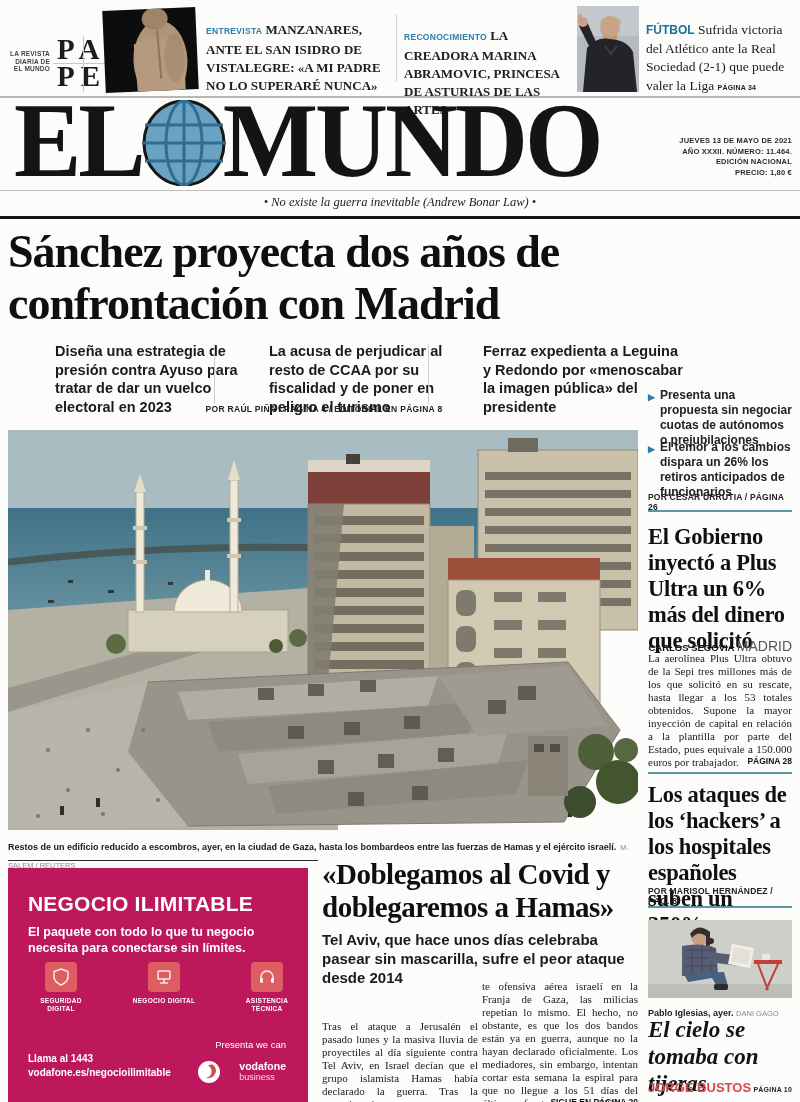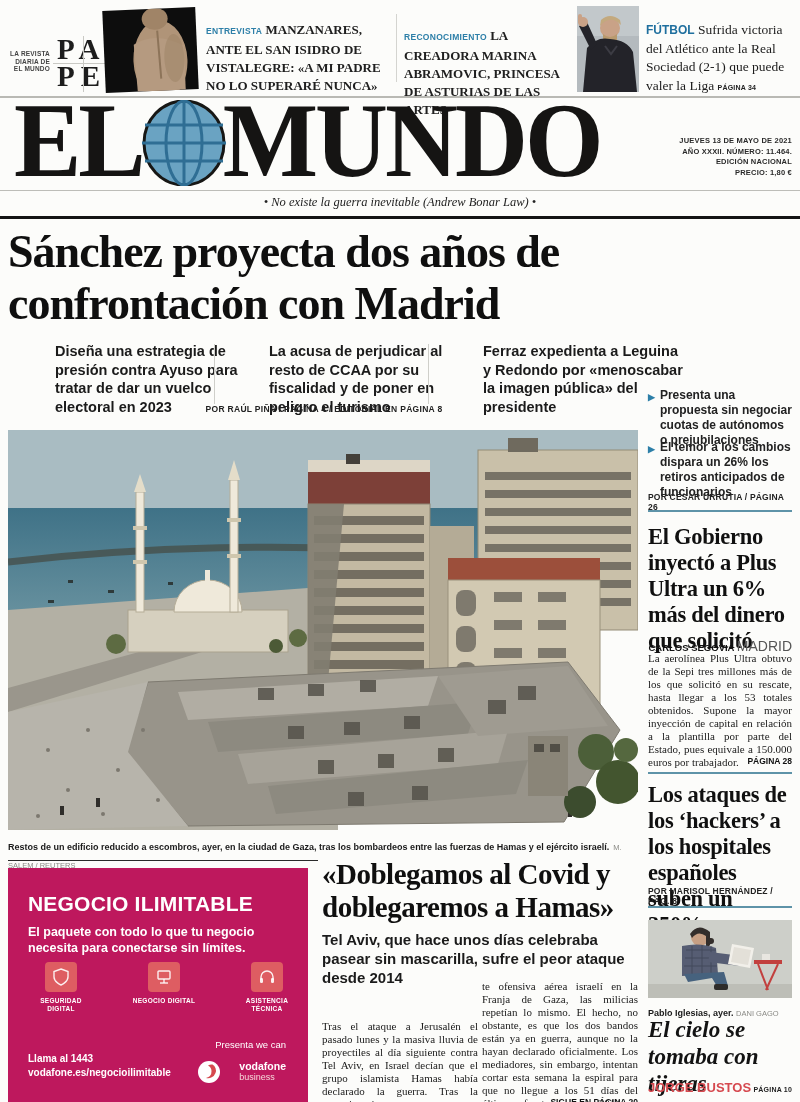--- a/index.html
+++ b/index.html
@@ -316,21 +316,21 @@
         <circle cx="610" cy="352" r="22" fill="#43552f"></circle>
       <circle cx="572" cy="372" r="16" fill="#3c4c2e"></circle>
         <circle cx="618" cy="320" r="12" fill="#55683f"></circle>
       <rect x="520" y="306" width="40" height="60" fill="#8a8578"></rect>
       <rect x="526" y="314" width="10" height="8" fill="#514e46"></rect>
         <rect x="542" y="314" width="10" height="8" fill="#514e46"></rect>
     </svg>
   </div>
 
   <div class="abs" style="left:8px;top:836px;width:632px;">
-    <span class="photo-caption-sm">Restos de un edificio reducido a escombros, ayer, en la ciudad de Gaza, tras los bombardeos entre las fuerzas de Hamas y el ejército israelí.</span>
+    <span class="photo-caption-sm">Restos de un edificio reducido a escombros, ayer, en la ciudad de Gaza, hasta los bombardeos entre las fuerzas de Hamas y el ejército israelí.</span>
     <span class="credit">M. SALEM / REUTERS</span>
   </div>
 
 
   <div class="abs rc rc-bullet" style="top:388px;">
     <span class="tri">▶</span>
     <span>Presenta una propuesta sin negociar cuotas de autónomos o prejubilaciones</span>
   </div>
   <div class="abs rc rc-bullet" style="top:440px;">
     <span class="tri">▶</span>

